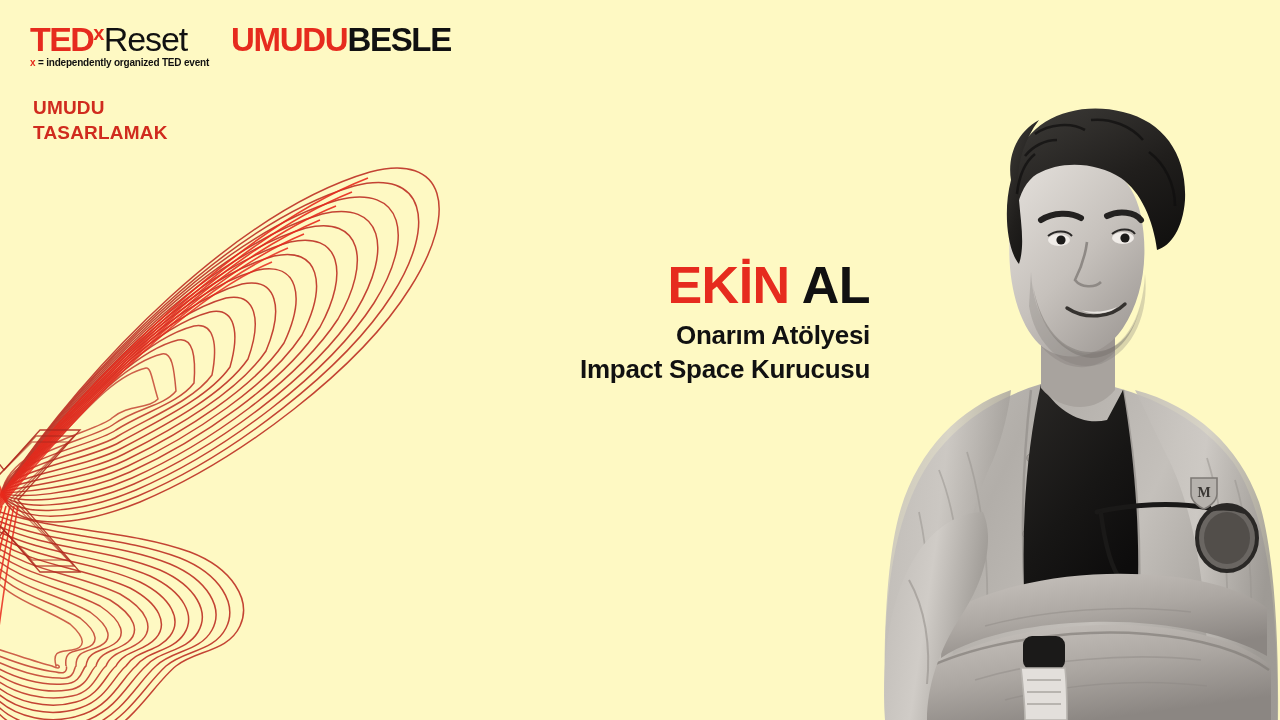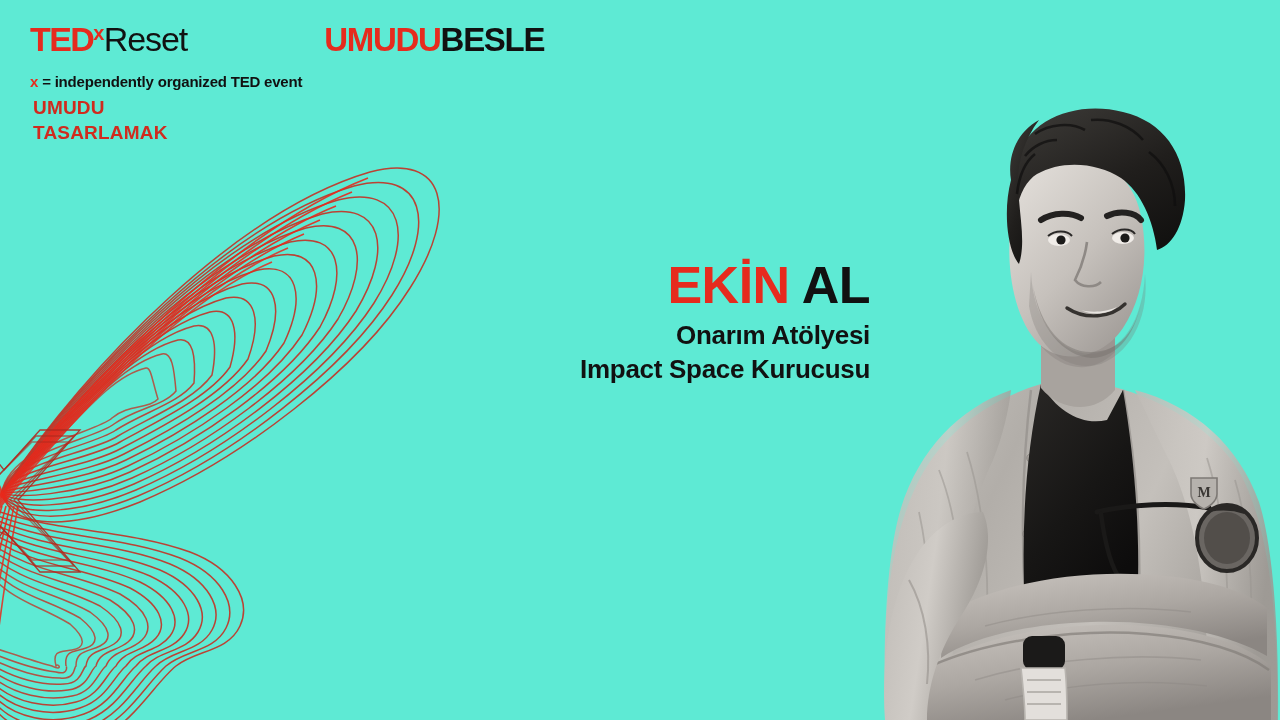--- a/index.html
+++ b/index.html
@@ -4,21 +4,21 @@
 <style>
   html, body {
     margin: 0;
     padding: 0;
     background: #ffffff;
   }
   #stage {
     position: relative;
     width: 1280px;
     height: 720px;
-    background: #5eead4;
+    background: #fef9c3;
     overflow: hidden;
     font-family: "Liberation Sans", sans-serif;
   }
 
   
   #brand-bar {
     position: absolute;
     left: 30px;
     top: 22px;
     display: flex;
@@ -48,22 +48,22 @@
     vertical-align: 11px;
     font-weight: bold;
     letter-spacing: -0.5px;
   }
   .tedx-reset {
     color: #111111;
     font-weight: normal;
     letter-spacing: -1.1px;
   }
   .tedx-tagline {
-    margin-top: 18px;
-    font-size: 15px;
+    margin-top: 2px;
+    font-size: 10px;
     font-weight: bold;
     color: #111111;
     letter-spacing: -0.2px;
     white-space: nowrap;
   }
   .tedx-tagline .tg-x { color: #E62B1E; }
 
   #umudubesle-wordmark {
     font-size: 33px;
     font-weight: bold;

